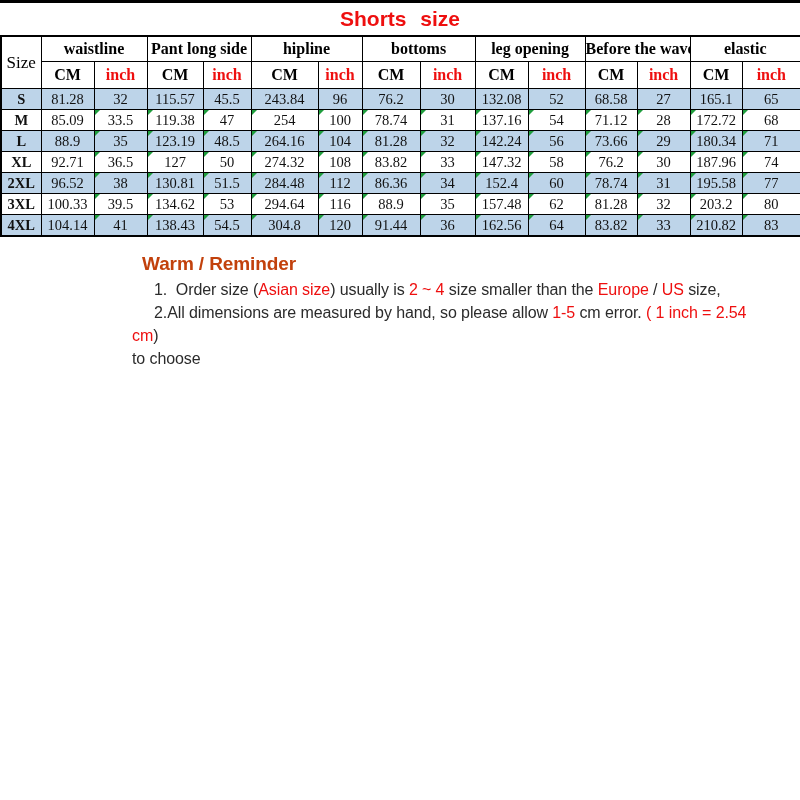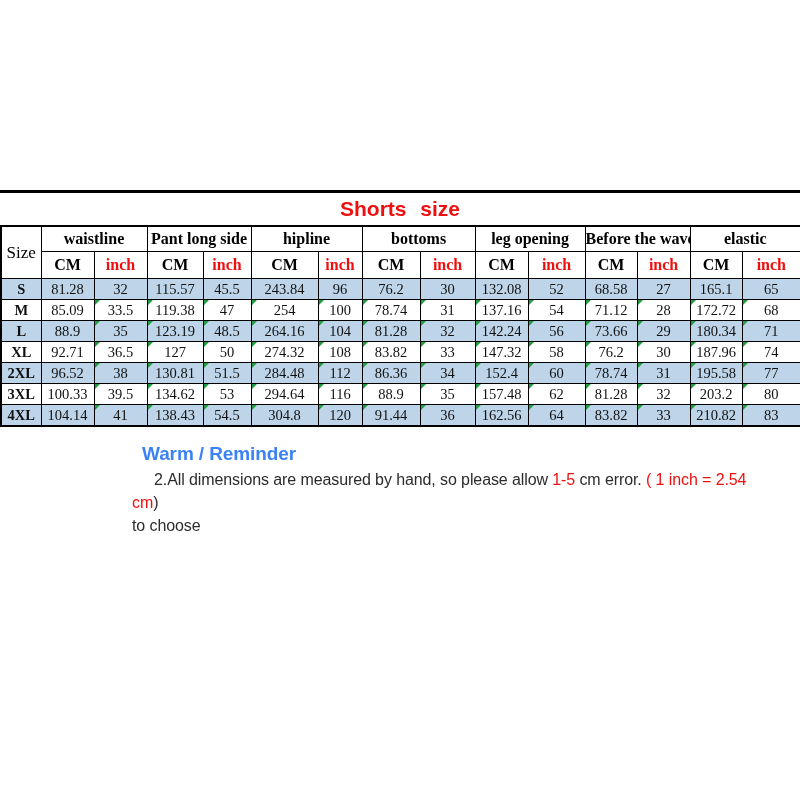--- a/index.html
+++ b/index.html
@@ -1,20 +1,20 @@
 <!DOCTYPE html>
 <html><head>
 <meta charset="utf-8">
 <style>
   html,body{margin:0;padding:0;}
   body{
     width:800px;height:800px;background:#ffffff;overflow:hidden;
     font-family:"Liberation Sans",sans-serif;
   }
-  .page{padding-top:190px;}
+  .page{}
 
   
   .titlebar{
     border-top:3px solid #000;height:32px;
     display:flex;align-items:center;justify-content:center;
   }
   .chart-title{
     color:#ee0f0f;font-weight:700;font-size:21px;word-spacing:8px;
   }
 
@@ -40,21 +40,21 @@
     content:"";position:absolute;top:0;left:0;width:0;height:0;
     border-top:5px solid #1f9e3d;border-right:5px solid transparent;
   }
 
   
   .reminder{
     margin:15px 28px 0 132px;
     font-size:16px;line-height:23px;color:#2b2b2b;letter-spacing:-0.1px;
   }
   .rm-heading{
-    color:#3b82f6;font-weight:700;font-size:19px;
+    color:#c2410c;font-weight:700;font-size:19px;
     margin-left:10px;margin-bottom:3px;
   }
   .rm-line{white-space:pre;}
   .rm-line.indent{padding-left:22px;}
   .red{color:#ee0f0f;}
 </style>
 </head>
 <body>
 
 <div class="page">
@@ -228,19 +228,20 @@
           <td class="gt">33</td>
           <td class="gt">210.82</td>
           <td class="gt">83</td>
         </tr>
       </tbody>
   </table>
 
   <div class="reminder">
     <div class="rm-heading">Warm / Reminder</div>
     <div id="rm-lines">
+        <div class="rm-line indent"><span>1.  Order size (</span><span class="red">Asian size</span><span>) usually is </span><span class="red">2 ~ 4</span><span> size smaller than the </span><span class="red">Europe</span><span> / </span><span class="red">US</span><span> size,</span></div>
         <div class="rm-line indent"><span>2.All dimensions are measured by hand, so please allow </span><span class="red">1-5</span><span> cm error. </span><span class="red">( 1 inch = 2.54</span></div>
         <div class="rm-line"><span class="red">cm</span><span>)</span></div>
         <div class="rm-line"><span>to choose</span></div>
       </div>
   </div>
 
 </div>
 
 </body></html>

